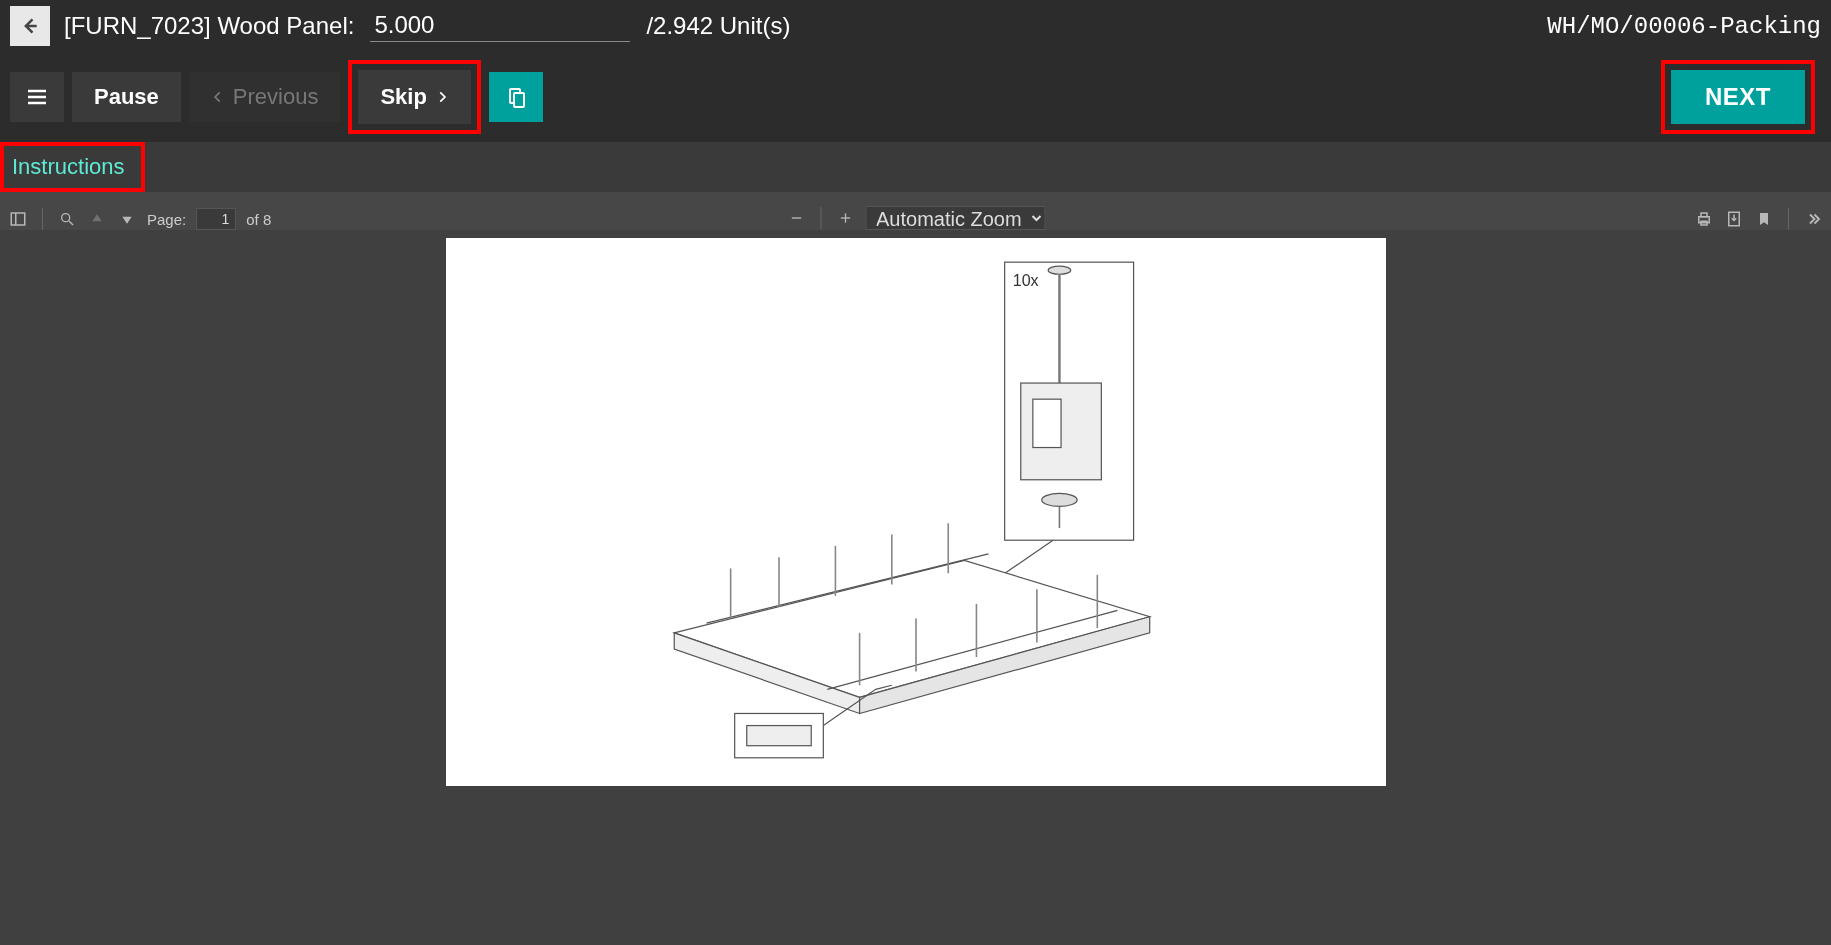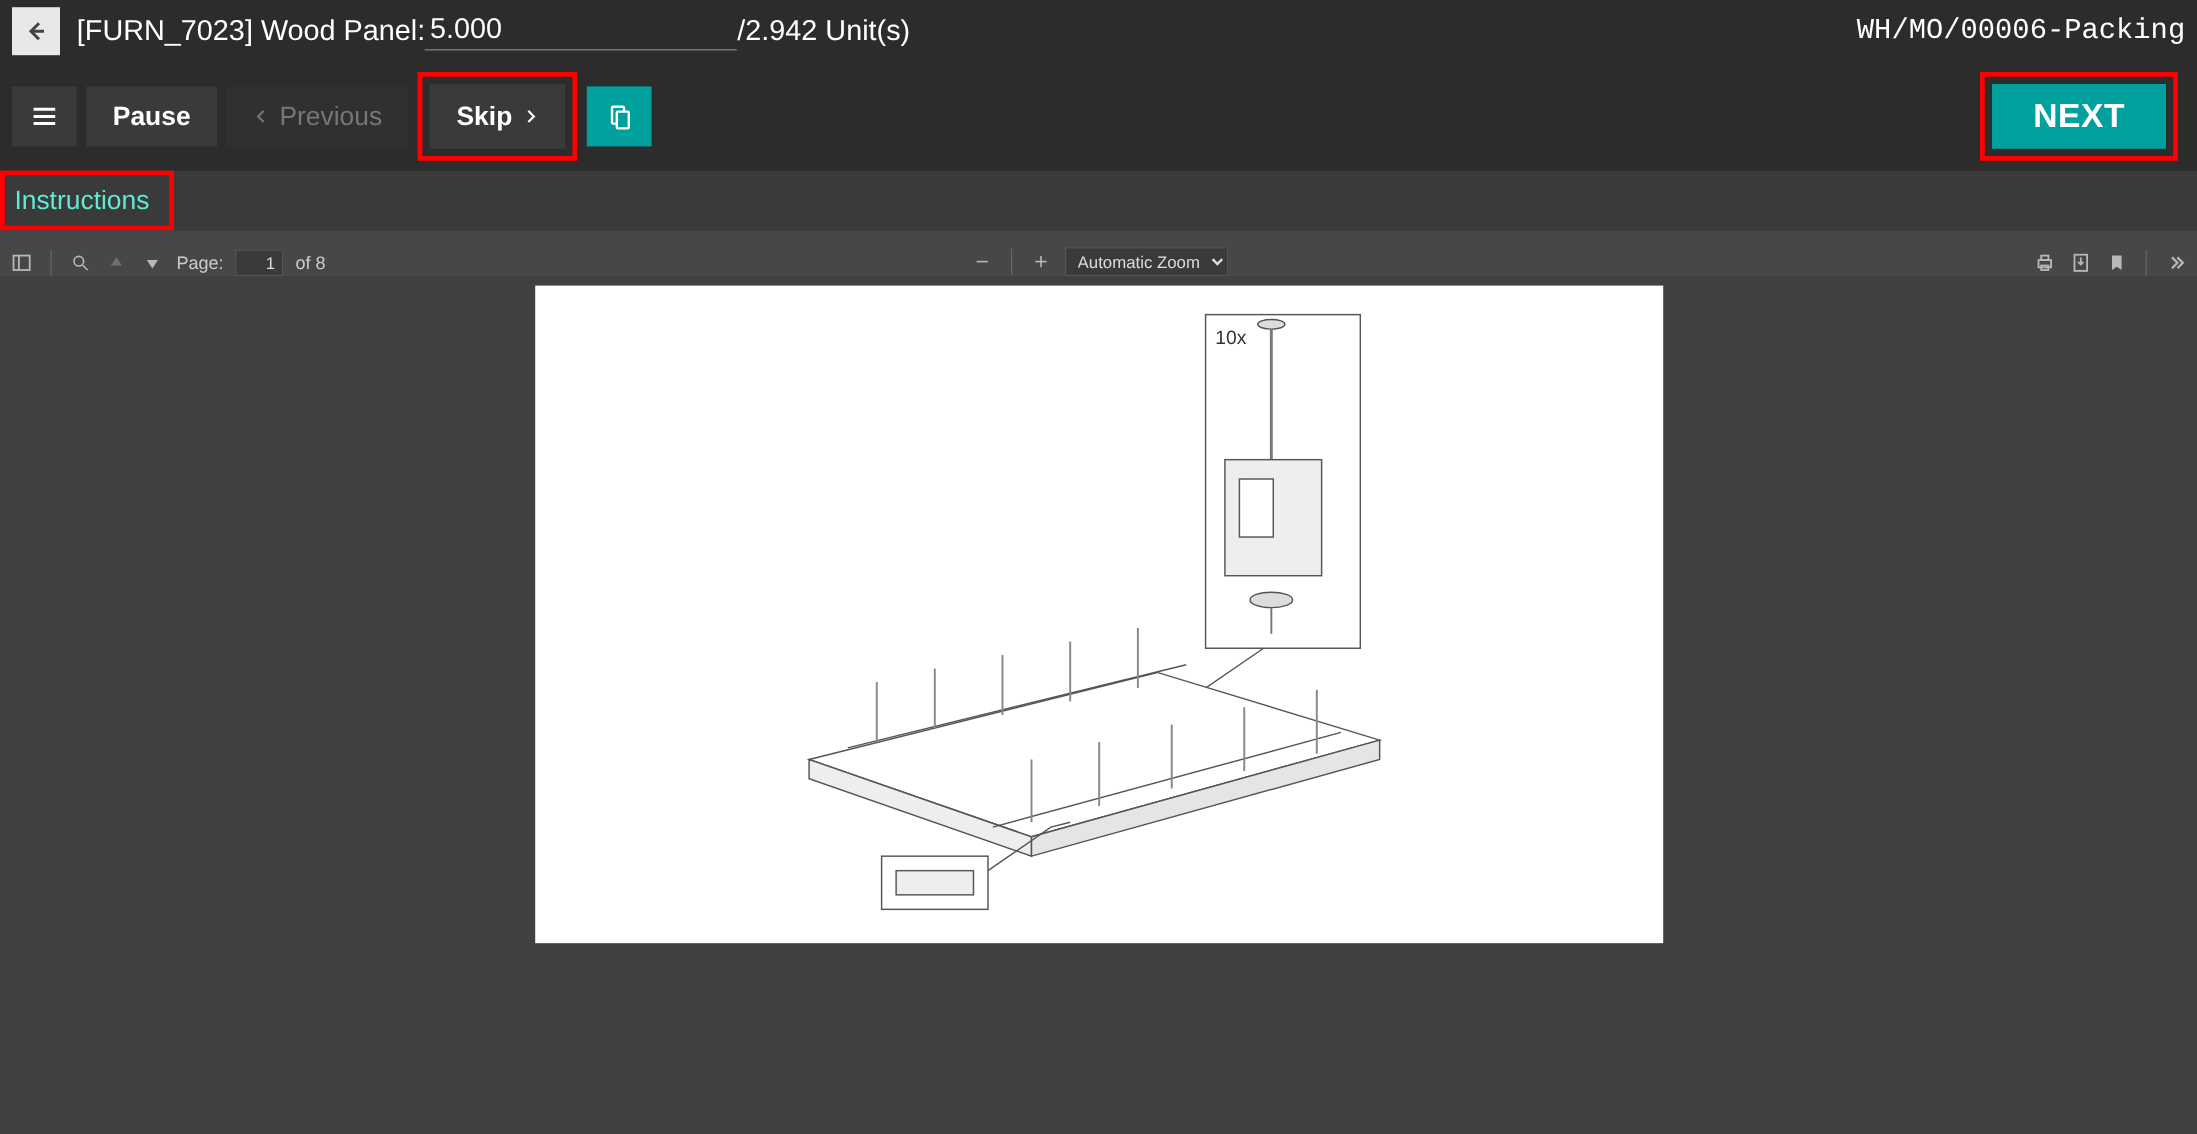--- a/index.html
+++ b/index.html
@@ -31,21 +31,21 @@
     align-items: center;
     justify-content: center;
     margin-right: 14px;
     cursor: pointer;
   }
   .product-label {
     font-size: 24px;
     color: #fff;
     display: flex;
     align-items: center;
-    gap: 0;
+    gap: 16px;
   }
   .qty-input {
     width: 260px;
     background: transparent;
     border: none;
     border-bottom: 1px solid #888;
     color: #fff;
     font-size: 24px;
     padding: 0 4px 2px 4px;
     outline: none;
@@ -87,21 +87,21 @@
     background: #303030;
     cursor: default;
     font-weight: 500;
   }
   .btn.icon-only { padding: 0; width: 54px; }
   .btn.teal { background: #00a09d; color: #fff; }
   .btn.next {
     background: #00a09d;
     height: 54px;
     padding: 0 34px;
-    font-size: 28px;
+    font-size: 24px;
     letter-spacing: 0.5px;
   }
   .highlight-wrap {
     border: 4px solid #ff0000;
     padding: 6px;
     display: inline-flex;
   }
 
   
   .tabs-row {
@@ -168,21 +168,21 @@
     text-align: right;
     padding-right: 6px;
     font-size: 14px;
     outline: none;
   }
   .zoom-select {
     height: 24px;
     background: #3a3a3a;
     border: 1px solid #555;
     color: #ddd;
-    font-size: 14px;
+    font-size: 20px;
     padding: 0 6px;
   }
 
   
   .pdf-area {
     width: 100%;
     height: calc(945px - 52px - 90px - 50px - 38px);
     background: #404040;
     display: flex;
     justify-content: center;

